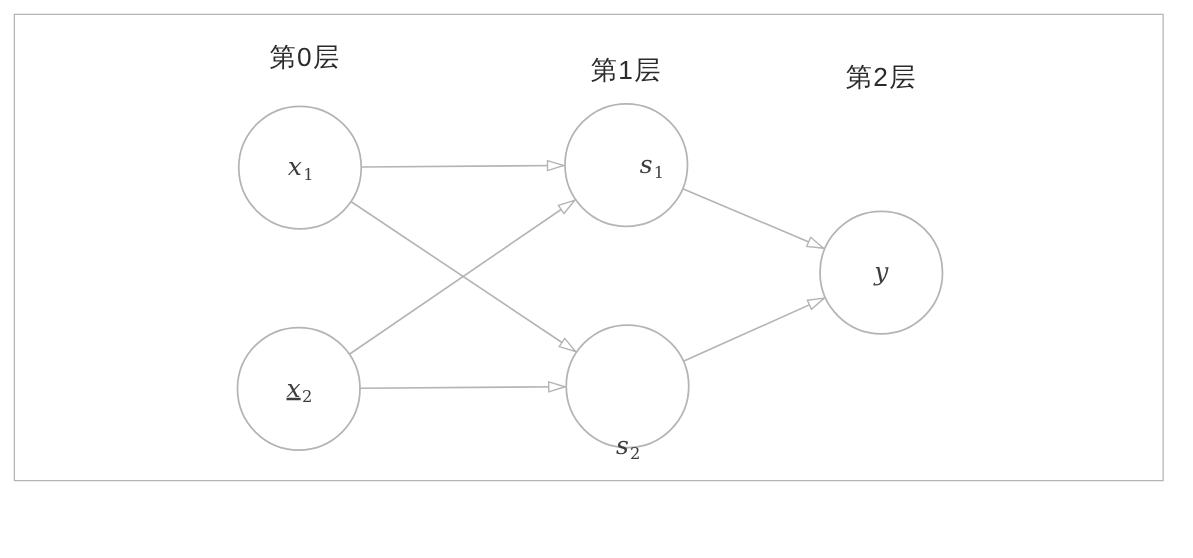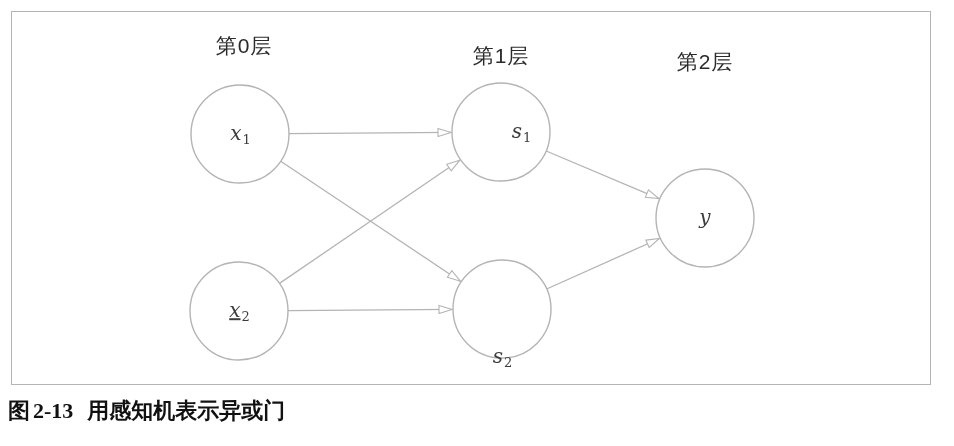--- a/index.html
+++ b/index.html
@@ -82,15 +82,14 @@
       <div class="layer-label" style="left: 244px; top: 46px;">第0层</div>
       <div class="layer-label" style="left: 501px; top: 56px;">第1层</div>
       <div class="layer-label" style="left: 705px; top: 62px;">第2层</div>
       <div class="node-label" style="left: 240px; top: 134px;"><i>x</i><sub>1</sub></div>
       <div class="node-label" style="left: 239px; top: 311px; text-decoration: underline;"><i>x</i><sub>2</sub></div>
       <div class="node-label" style="left: 521px; top: 132px;"><i>s</i><sub>1</sub></div>
       <div class="node-label" style="left: 502px; top: 309px; margin-top: 48px;"><i>s</i><sub>2</sub></div>
       <div class="node-label" style="left: 705px; top: 218px;"><i>y</i></div>
     </div>
 
-  <div class="caption"><span>图</span><span class="cap-num">2-13</span><span class="cap-title">用感知机表示异或门</span></div>
 
 </div>
 
 </body></html>

